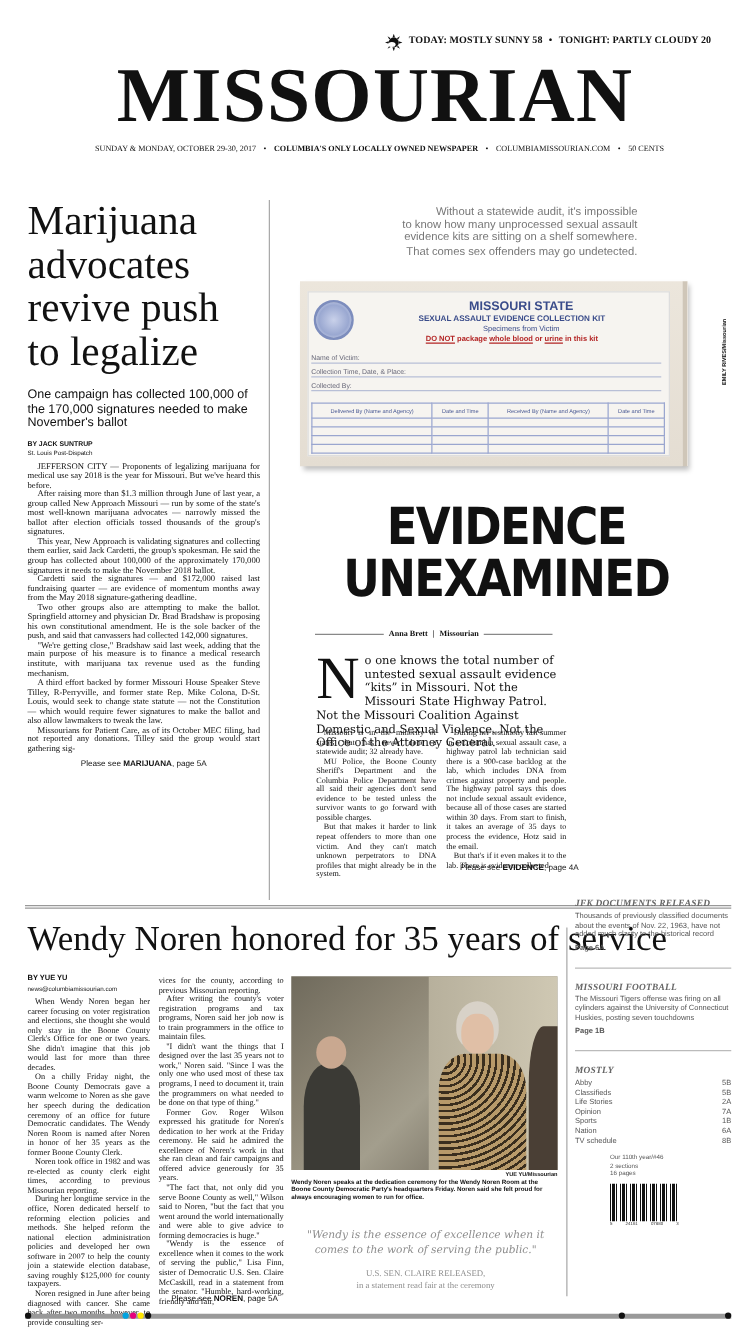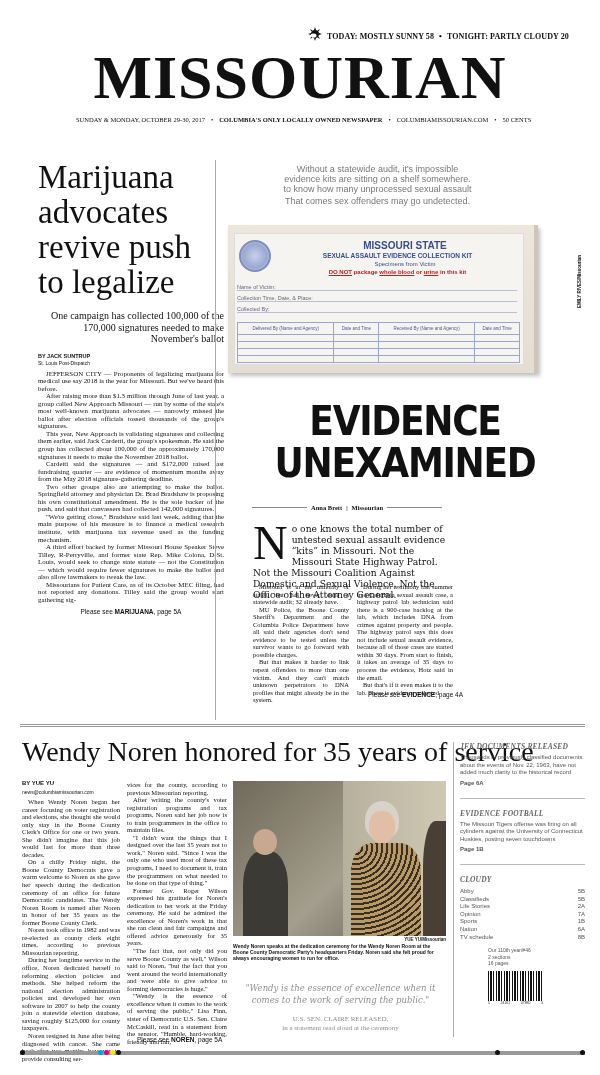--- a/index.html
+++ b/index.html
@@ -1,42 +1,42 @@
 <!DOCTYPE html>
 <html><head>
 <meta charset="utf-8">
 <style>
   * { box-sizing: border-box; margin: 0; padding: 0; }
   html, body { width: 600px; height: 1075px; background: #fff; overflow: hidden; }
   body { font-family: "DejaVu Serif", serif; color: #111; position: relative; }
 
   
-  .weather { position: absolute; top: 27px; left: 308px; width: 290px; font-family: "Liberation Serif", serif; font-size: 8px; font-weight: bold; display: flex; align-items: flex-end; gap: 5px; letter-spacing: 0.1px; }
+  .weather { position: absolute; top: 27px; left: 308px; width: 290px; font-family: "Liberation Serif", serif; font-size: 8px; font-weight: bold; display: flex; align-items: flex-start; gap: 5px; letter-spacing: 0.1px; }
   .weather .sun { width: 14px; height: 14px; position: relative; }
   .weather .dot { font-size: 8px; }
   .masthead { position: absolute; top: 46px; left: 0; width: 600px; text-align: center; font-family: "Liberation Serif", serif; font-weight: bold; font-size: 62px; letter-spacing: 1px; line-height: 62px; color: #111; }
   .dateline { position: absolute; top: 116px; left: 76px; width: 510px; font-family: "Liberation Serif", serif; font-size: 6.5px; display: flex; gap: 6px; align-items: center; white-space: nowrap; }
   .dateline b { font-weight: bold; }
 
   
-  .left-col { position: absolute; top: 160px; left: 22px; width: 186px; margin-left: 16px; }
+  .left-col { position: absolute; top: 160px; left: 22px; width: 186px; }
   .mj-headline { font-family: "Liberation Serif", serif; font-size: 33px; line-height: 35px; color: #111; }
-  .mj-dek { font-family: Liberation Serif, serif; font-size: 10px; line-height: 11.5px; margin-top: 10px; text-align: right; }
+  .mj-dek { font-family: Liberation Sans, sans-serif; font-size: 10px; line-height: 11.5px; margin-top: 10px; }
   .byline { font-family: "Liberation Sans", sans-serif; font-weight: bold; font-size: 5.5px; margin-top: 8px; }
   .byline-sub { font-family: "Liberation Sans", sans-serif; font-size: 5px; margin-top: 1px; }
   .body-text { font-family: "Liberation Serif", serif; font-size: 6.9px; line-height: 7.55px; text-align: justify; margin-top: 4px; }
   .body-text p { text-indent: 8px; }
   .jump { font-family: "Liberation Sans", sans-serif; font-size: 6.5px; text-align: center; margin-top: 5px; }
   .jump b { font-weight: bold; }
   .col-rule-1 { position: absolute; top: 160px; left: 215px; width: 1px; height: 560px; background: #aaa; }
 
   
-  .ev-intro { position: absolute; top: 165px; left: 245px; width: 265px; text-align: center; font-family: "Liberation Sans", sans-serif; color: #777; font-size: 9px; line-height: 9.8px; }
+  .ev-intro { position: absolute; top: 165px; left: 245px; width: 265px; text-align: right; font-family: "Liberation Sans", sans-serif; color: #777; font-size: 9px; line-height: 9.8px; }
   .ev-intro .last { margin-top: 3px; }
-  .kit { position: absolute; top: 225px; left: 228px; width: 330px; height: 121px; }
+  .kit { position: absolute; top: 225px; left: 240px; width: 330px; height: 121px; }
   .kit-box { position: absolute; left: 0; top: 0; width: 310px; height: 148px; background: linear-gradient(180deg,#ece6dc 0%,#e4ddd2 100%); border-right: 4px solid #cfc6b8; box-shadow: 2px 3px 4px rgba(0,0,0,0.25); }
   .kit-label { position: absolute; left: 6px; top: 8px; width: 290px; height: 132px; background: #f6f4f0; border: 1px solid #ddd; padding: 3px; font-family: "Liberation Sans", sans-serif; color: #3a4c8a; }
   .kit-seal { position: absolute; left: 4px; top: 6px; width: 32px; height: 32px; border-radius: 50%; border: 2px solid #7d8dbd; background: radial-gradient(circle,#c9d1ea 0%, #9aa8d1 60%, #dfe3f2 100%); }
   .kit-title1 { position: absolute; left: 60px; top: 6px; width: 220px; text-align: center; font-weight: bold; font-size: 10px; }
   .kit-title2 { position: absolute; left: 40px; top: 18px; width: 245px; text-align: center; font-weight: bold; font-size: 6.5px; }
   .kit-title3 { position: absolute; left: 60px; top: 27px; width: 220px; text-align: center; font-size: 6px; }
   .kit-warn { position: absolute; left: 40px; top: 35px; width: 245px; text-align: center; font-size: 6px; color: #b32424; font-weight: bold; }
   .kit-warn u { text-decoration: underline; }
   .kit-field { position: absolute; left: 2px; font-size: 5.5px; color: #667; width: 280px; border-bottom: 1px solid #b8bfd6; }
   .kit-table { position: absolute; left: 2px; top: 88px; width: 283px; border-collapse: collapse; font-size: 4.5px; color: #4a5a94; }
@@ -76,21 +76,21 @@
   .noren-photo .person2 { position: absolute; left: 10px; top: 70px; width: 45px; height: 85px; border-radius: 40% 40% 0 0; background: #3b3a35; }
   .noren-photo .person2 .h { position: absolute; left: 10px; top: -22px; width: 24px; height: 26px; border-radius: 50%; background: #c9a890; }
   .noren-photo .person3 { position: absolute; left: 190px; top: 40px; width: 30px; height: 115px; background: #4a3f35; border-radius: 40% 0 0 0; }
   .photo-credit { position: absolute; top: 937px; left: 380px; width: 66px; text-align: right; font-family: "Liberation Sans", sans-serif; font-size: 4.5px; font-weight: bold; }
   .caption { position: absolute; top: 943px; left: 233px; width: 213px; font-family: "Liberation Sans", sans-serif; font-size: 5px; line-height: 6px; font-weight: bold; }
   .pullquote { position: absolute; top: 982px; left: 238px; width: 205px; text-align: center; font-family: "DejaVu Serif", serif; font-style: italic; font-size: 8.5px; line-height: 12px; color: #8d8d8d; }
   .pq-attr { position: absolute; top: 1015px; left: 238px; width: 205px; text-align: center; font-family: "Liberation Serif", serif; font-size: 7px; line-height: 9px; color: #8d8d8d; }
 
   
   .rail-rule { position: absolute; top: 742px; left: 453px; width: 1px; height: 295px; background: #aaa; }
-  .rail { position: absolute; top: 742px; left: 460px; width: 125px; font-family: "Liberation Sans", sans-serif; color: #555; }
+  .rail { position: absolute; top: 718px; left: 460px; width: 125px; font-family: "Liberation Sans", sans-serif; color: #555; }
   .rail h4 { font-family: "Liberation Serif", serif; font-style: italic; font-weight: bold; font-size: 7.5px; color: #666; letter-spacing: 0.2px; }
   .rail .txt { font-size: 6px; line-height: 7.5px; margin-top: 3px; color: #555; }
   .rail .pg { font-size: 6px; font-weight: bold; margin-top: 3px; color: #555; }
   .rail .sep { height: 1px; background: #bbb; margin: 12px 0 10px 0; }
   .idx { width: 125px; margin-top: 4px; font-size: 6px; line-height: 7.6px; color: #555; }
   .idx .row { display: flex; justify-content: space-between; }
   .vol { margin: 6px 0 0 28px; font-size: 5px; line-height: 6.5px; color: #555; }
   .barcode { margin: 4px 0 0 28px; width: 55px; height: 36px; position: relative; }
   .barcode .bars { position: absolute; left: 0; top: 0; width: 55px; height: 30px; background: repeating-linear-gradient(90deg,#111 0 1px,#fff 1px 2px,#111 2px 4px,#fff 4px 5px,#111 5px 6px,#fff 6px 8px); }
   .barcode .nums { position: absolute; left: 0; top: 30px; width: 55px; font-size: 3.5px; display: flex; justify-content: space-between; color: #333; }
@@ -151,22 +151,22 @@
     <p>Missourians for Patient Care, as of its October MEC filing, had not reported any donations. Tilley said the group would start gathering sig-</p>
   </div>
   <div class="jump">
     <span>Please see </span><b>MARIJUANA</b><span>, page 5A</span>
   </div>
 </div>
 <div class="col-rule-1"></div>
 
 <div class="ev-intro">
   <div>Without a statewide audit, it's impossible</div>
+  <div>to know how many unprocessed sexual assault</div>
   <div>evidence kits are sitting on a shelf somewhere.</div>
-  <div>to know how many unprocessed sexual assault</div>
   <div class="last">That comes sex offenders may go undetected.</div>
 </div>
 
 <div class="kit">
   <div class="kit-box">
     <div class="kit-label">
       <div class="kit-seal"></div>
       <div class="kit-title1">MISSOURI STATE</div>
       <div class="kit-title2">SEXUAL ASSAULT EVIDENCE COLLECTION KIT</div>
       <div class="kit-title3">Specimens from Victim</div>
@@ -281,38 +281,38 @@
       <div class="face"></div>
       <div class="body"></div>
   </div>
   <div class="person3"></div>
 </div>
 <div class="photo-credit">YUE YU/Missourian</div>
 <div class="caption">Wendy Noren speaks at the dedication ceremony for the Wendy Noren Room at the Boone County Democratic Party's headquarters Friday. Noren said she felt proud for always encouraging women to run for office.</div>
 <div class="pullquote">"Wendy is the essence of excellence when it comes to the work of serving the public."</div>
 <div class="pq-attr">
   <div>U.S. SEN. CLAIRE RELEASED,</div>
-  <div>in a statement read aloud at the ceremony</div>
+  <div>in a statement read fair at the ceremony</div>
 </div>
 
 <div class="rail-rule"></div>
 <div class="rail">
   <div>
     <h4>JFK DOCUMENTS RELEASED</h4>
     <div class="txt">Thousands of previously classified documents about the events of Nov. 22, 1963, have not added much clarity to the historical record</div>
     <div class="pg">Page 6A</div>
   </div>
   <div class="sep"></div>
   <div>
-    <h4>EVIDENCE FOOTBALL</h4>
+    <h4>MISSOURI FOOTBALL</h4>
     <div class="txt">The Missouri Tigers offense was firing on all cylinders against the University of Connecticut Huskies, posting seven touchdowns</div>
     <div class="pg">Page 1B</div>
   </div>
   <div class="sep"></div>
-  <h4>CLOUDY</h4>
+  <h4>MOSTLY</h4>
   <div class="idx">
     <div class="row">
         <span>Abby</span>
         <span>5B</span>
       </div>
     <div class="row">
         <span>Classifieds</span>
         <span>5B</span>
       </div>
     <div class="row">

